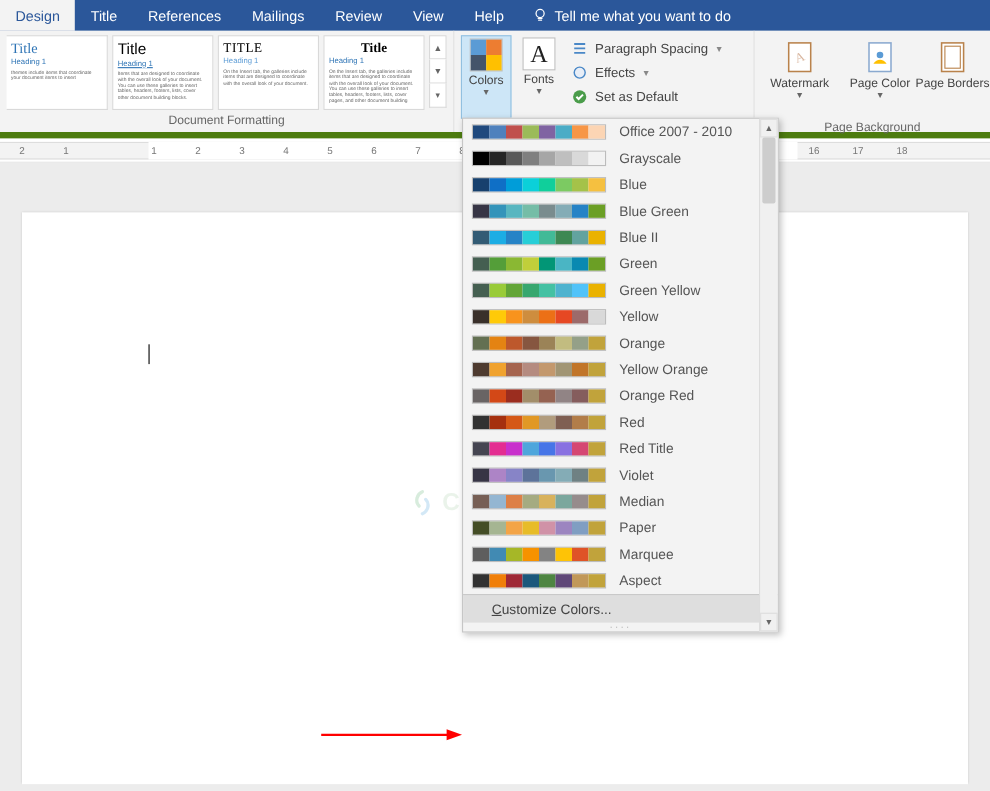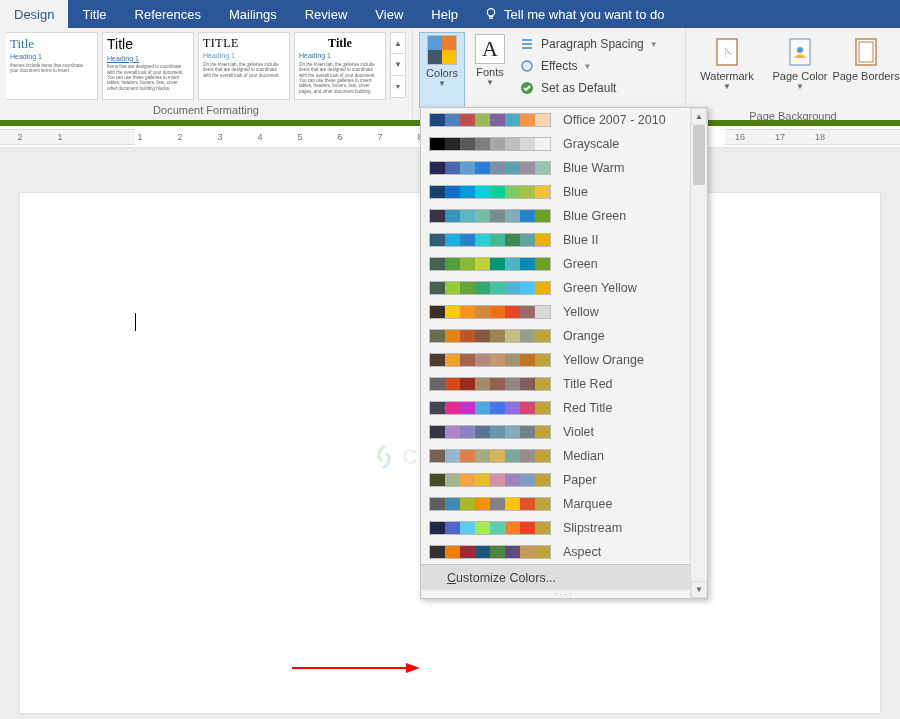--- a/index.html
+++ b/index.html
@@ -279,33 +279,20 @@
           <span style="background: rgb(127, 127, 127);"></span>
           <span style="background: rgb(166, 166, 166);"></span>
           <span style="background: rgb(191, 191, 191);"></span>
           <span style="background: rgb(217, 217, 217);"></span>
           <span style="background: rgb(242, 242, 242);"></span>
         </div>
         <div class="dd-label">Grayscale</div>
       </div>
       <div class="dd-item">
         <div class="swatch-row">
-          <span style="background: rgb(36, 40, 82);"></span>
-          <span style="background: rgb(74, 102, 172);"></span>
-          <span style="background: rgb(98, 157, 209);"></span>
-          <span style="background: rgb(41, 127, 213);"></span>
-          <span style="background: rgb(127, 143, 169);"></span>
-          <span style="background: rgb(90, 162, 174);"></span>
-          <span style="background: rgb(157, 144, 160);"></span>
-          <span style="background: rgb(149, 197, 176);"></span>
-        </div>
-        <div class="dd-label">Blue Warm</div>
-      </div>
-      <div class="dd-item">
-        <div class="swatch-row">
           <span style="background: rgb(23, 64, 109);"></span>
           <span style="background: rgb(15, 111, 198);"></span>
           <span style="background: rgb(0, 157, 217);"></span>
           <span style="background: rgb(11, 208, 217);"></span>
           <span style="background: rgb(16, 207, 155);"></span>
           <span style="background: rgb(124, 202, 98);"></span>
           <span style="background: rgb(165, 194, 73);"></span>
           <span style="background: rgb(245, 192, 64);"></span>
         </div>
         <div class="dd-label">Blue</div>
@@ -405,21 +392,34 @@
         <div class="swatch-row">
           <span style="background: rgb(105, 100, 100);"></span>
           <span style="background: rgb(211, 72, 23);"></span>
           <span style="background: rgb(155, 45, 31);"></span>
           <span style="background: rgb(162, 142, 106);"></span>
           <span style="background: rgb(149, 98, 81);"></span>
           <span style="background: rgb(145, 132, 133);"></span>
           <span style="background: rgb(133, 93, 93);"></span>
           <span style="background: rgb(193, 163, 59);"></span>
         </div>
-        <div class="dd-label">Title Red</div>
+        <div class="dd-label">Orange Red</div>
+      </div>
+      <div class="dd-item">
+        <div class="swatch-row">
+          <span style="background: rgb(50, 50, 50);"></span>
+          <span style="background: rgb(165, 48, 15);"></span>
+          <span style="background: rgb(213, 88, 22);"></span>
+          <span style="background: rgb(225, 152, 37);"></span>
+          <span style="background: rgb(177, 156, 125);"></span>
+          <span style="background: rgb(127, 95, 82);"></span>
+          <span style="background: rgb(178, 125, 73);"></span>
+          <span style="background: rgb(193, 163, 59);"></span>
+        </div>
+        <div class="dd-label">Red</div>
       </div>
       <div class="dd-item">
         <div class="swatch-row">
           <span style="background: rgb(69, 69, 81);"></span>
           <span style="background: rgb(227, 45, 145);"></span>
           <span style="background: rgb(200, 48, 204);"></span>
           <span style="background: rgb(78, 166, 220);"></span>
           <span style="background: rgb(71, 117, 231);"></span>
           <span style="background: rgb(137, 113, 225);"></span>
           <span style="background: rgb(213, 71, 115);"></span>
@@ -471,33 +471,20 @@
           <span style="background: rgb(94, 94, 94);"></span>
           <span style="background: rgb(65, 138, 179);"></span>
           <span style="background: rgb(166, 183, 39);"></span>
           <span style="background: rgb(246, 146, 0);"></span>
           <span style="background: rgb(131, 131, 131);"></span>
           <span style="background: rgb(254, 195, 6);"></span>
           <span style="background: rgb(223, 83, 39);"></span>
           <span style="background: rgb(193, 163, 59);"></span>
         </div>
         <div class="dd-label">Marquee</div>
-      </div>
-      <div class="dd-item">
-        <div class="swatch-row">
-          <span style="background: rgb(33, 39, 69);"></span>
-          <span style="background: rgb(78, 103, 200);"></span>
-          <span style="background: rgb(94, 204, 243);"></span>
-          <span style="background: rgb(167, 234, 82);"></span>
-          <span style="background: rgb(93, 206, 175);"></span>
-          <span style="background: rgb(255, 128, 33);"></span>
-          <span style="background: rgb(241, 65, 36);"></span>
-          <span style="background: rgb(193, 163, 59);"></span>
-        </div>
-        <div class="dd-label">Slipstream</div>
       </div>
       <div class="dd-item">
         <div class="swatch-row">
           <span style="background: rgb(50, 50, 50);"></span>
           <span style="background: rgb(240, 127, 9);"></span>
           <span style="background: rgb(159, 41, 54);"></span>
           <span style="background: rgb(27, 88, 124);"></span>
           <span style="background: rgb(78, 133, 66);"></span>
           <span style="background: rgb(96, 72, 120);"></span>
           <span style="background: rgb(193, 152, 89);"></span>

